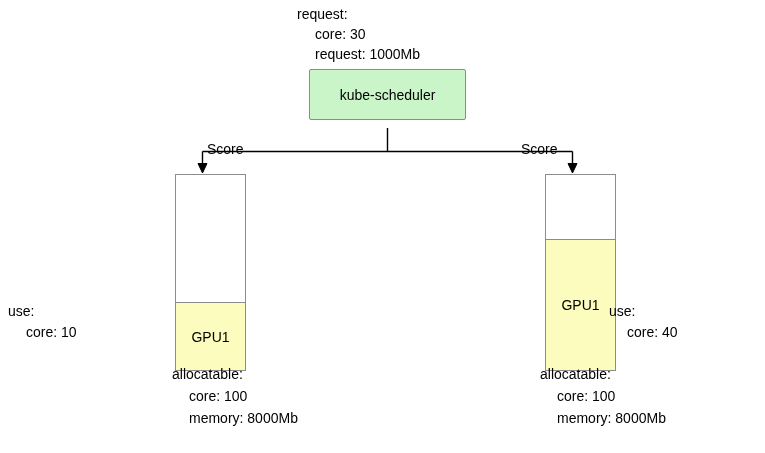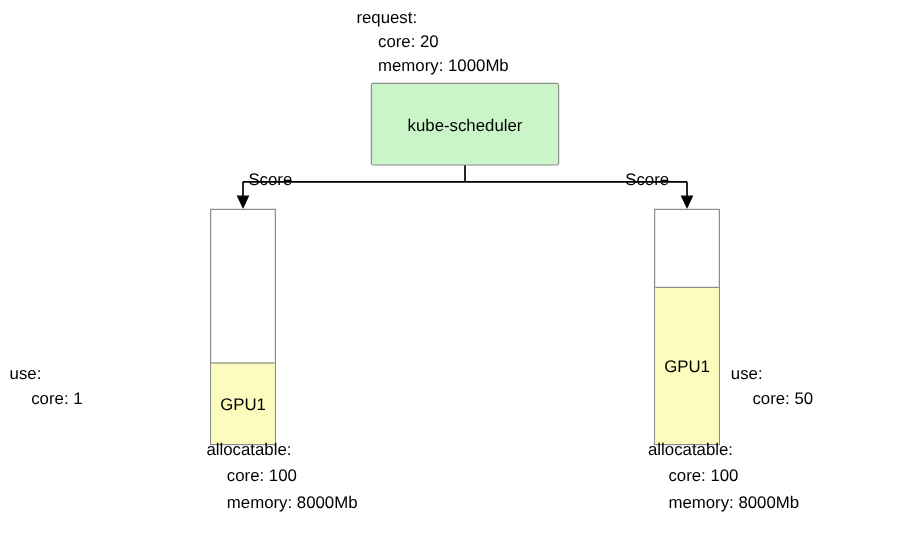--- a/index.html
+++ b/index.html
@@ -30,42 +30,42 @@
     white-space: nowrap;
   }
   .txt-block .indent {
     padding-left: 18px;
   }
   .scheduler-box {
     position: absolute;
     left: 309px;
     top: 69px;
     width: 157px;
-    height: 69px;
+    height: 51px;
     box-sizing: border-box;
     background: var(--scheduler-fill, #c9f5c9);
     border: 1px solid var(--shape-border, #8c8c8c);
     border-radius: 2px;
     display: flex;
     align-items: center;
     justify-content: center;
     z-index: 2;
   }
   .score-label {
     position: absolute;
     top: 141px;
     z-index: 2;
     white-space: nowrap;
   }
   .score-left  { left: 207px; }
   .score-right { left: 521px; }
   .node {
     position: absolute;
     top: 174px;
-    width: 55px;
+    width: 71px;
     height: 197px;
     box-sizing: border-box;
     background: #ffffff;
     border: 1px solid var(--shape-border, #8c8c8c);
     z-index: 2;
   }
   .node-left  { left: 175px; }
   .node-right { left: 545px; }
   .gpu-fill {
     position: absolute;
@@ -104,22 +104,22 @@
 <div class="canvas">
 
   <svg class="connectors" width="765" height="453" viewBox="0 0 765 453">
     <path d="M387.5 128 L387.5 151.5 M202.5 151.5 L572.5 151.5 M202.5 151.5 L202.5 163.5 M572.5 151.5 L572.5 163.5" stroke="#000000" stroke-width="1.4" fill="none"></path>
     <path d="M202.5 173 L198 163.5 L207 163.5 Z" fill="#000000" stroke="#000000"></path>
     <path d="M572.5 173 L568 163.5 L577 163.5 Z" fill="#000000" stroke="#000000"></path>
   </svg>
 
   <div class="txt-block request-block">
     <div>request:</div>
-    <div class="indent">core: 20</div>
-    <div class="indent">memory: 1000Mb</div>
+    <div class="indent">core: 30</div>
+    <div class="indent">request: 1000Mb</div>
   </div>
 
   <div class="scheduler-box">
     <span>kube-scheduler</span>
   </div>
 
   <div class="score-label score-left">Score</div>
   <div class="score-label score-right">Score</div>
 
   <div class="node node-left">
@@ -129,26 +129,26 @@
   </div>
 
   <div class="node node-right">
     <div class="gpu-fill">
       <span>GPU1</span>
     </div>
   </div>
 
   <div class="txt-block use-block use-left">
     <div>use:</div>
-    <div class="indent">core: 1</div>
+    <div class="indent">core: 10</div>
   </div>
 
   <div class="txt-block use-block use-right">
     <div>use:</div>
-    <div class="indent">core: 50</div>
+    <div class="indent">core: 40</div>
   </div>
 
   <div class="txt-block alloc-block alloc-left">
     <div>allocatable:</div>
     <div class="indent">core: 100</div>
     <div class="indent">memory: 8000Mb</div>
   </div>
 
   <div class="txt-block alloc-block alloc-right">
     <div>allocatable:</div>

